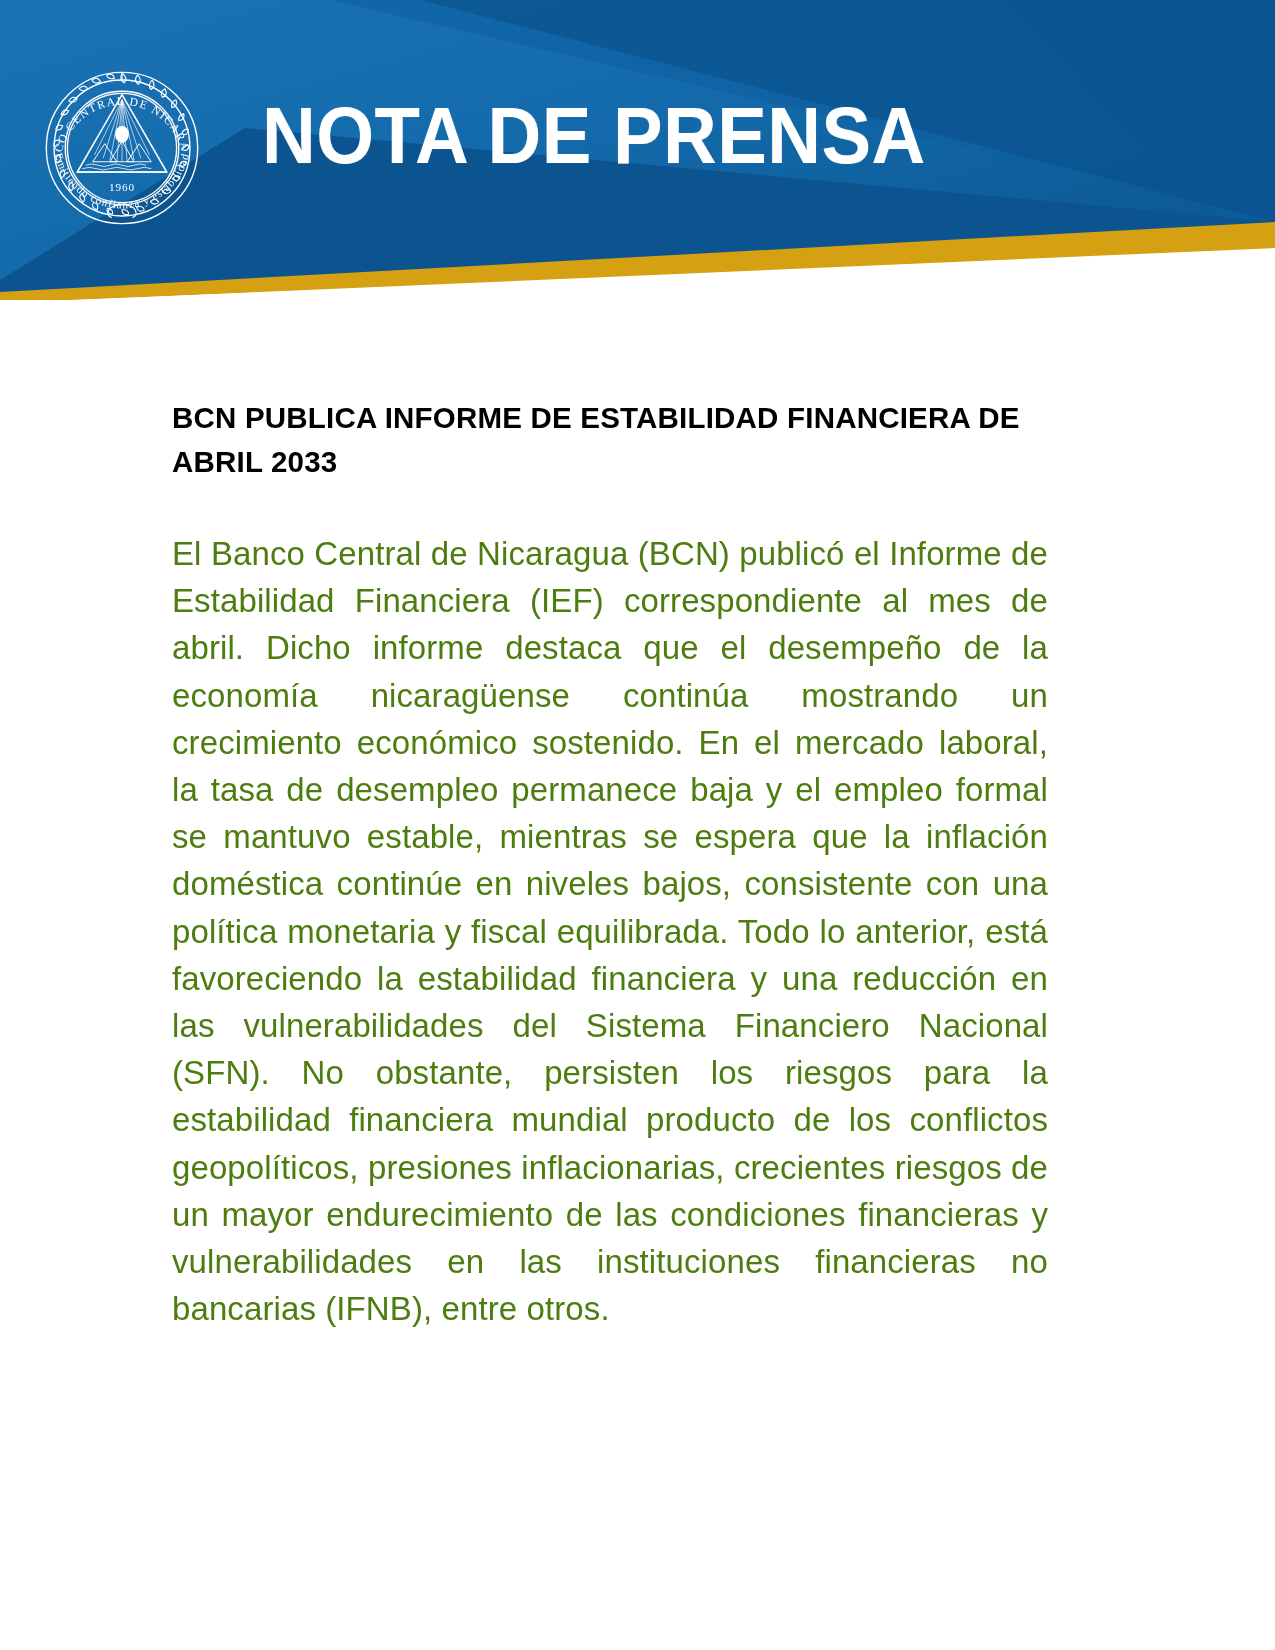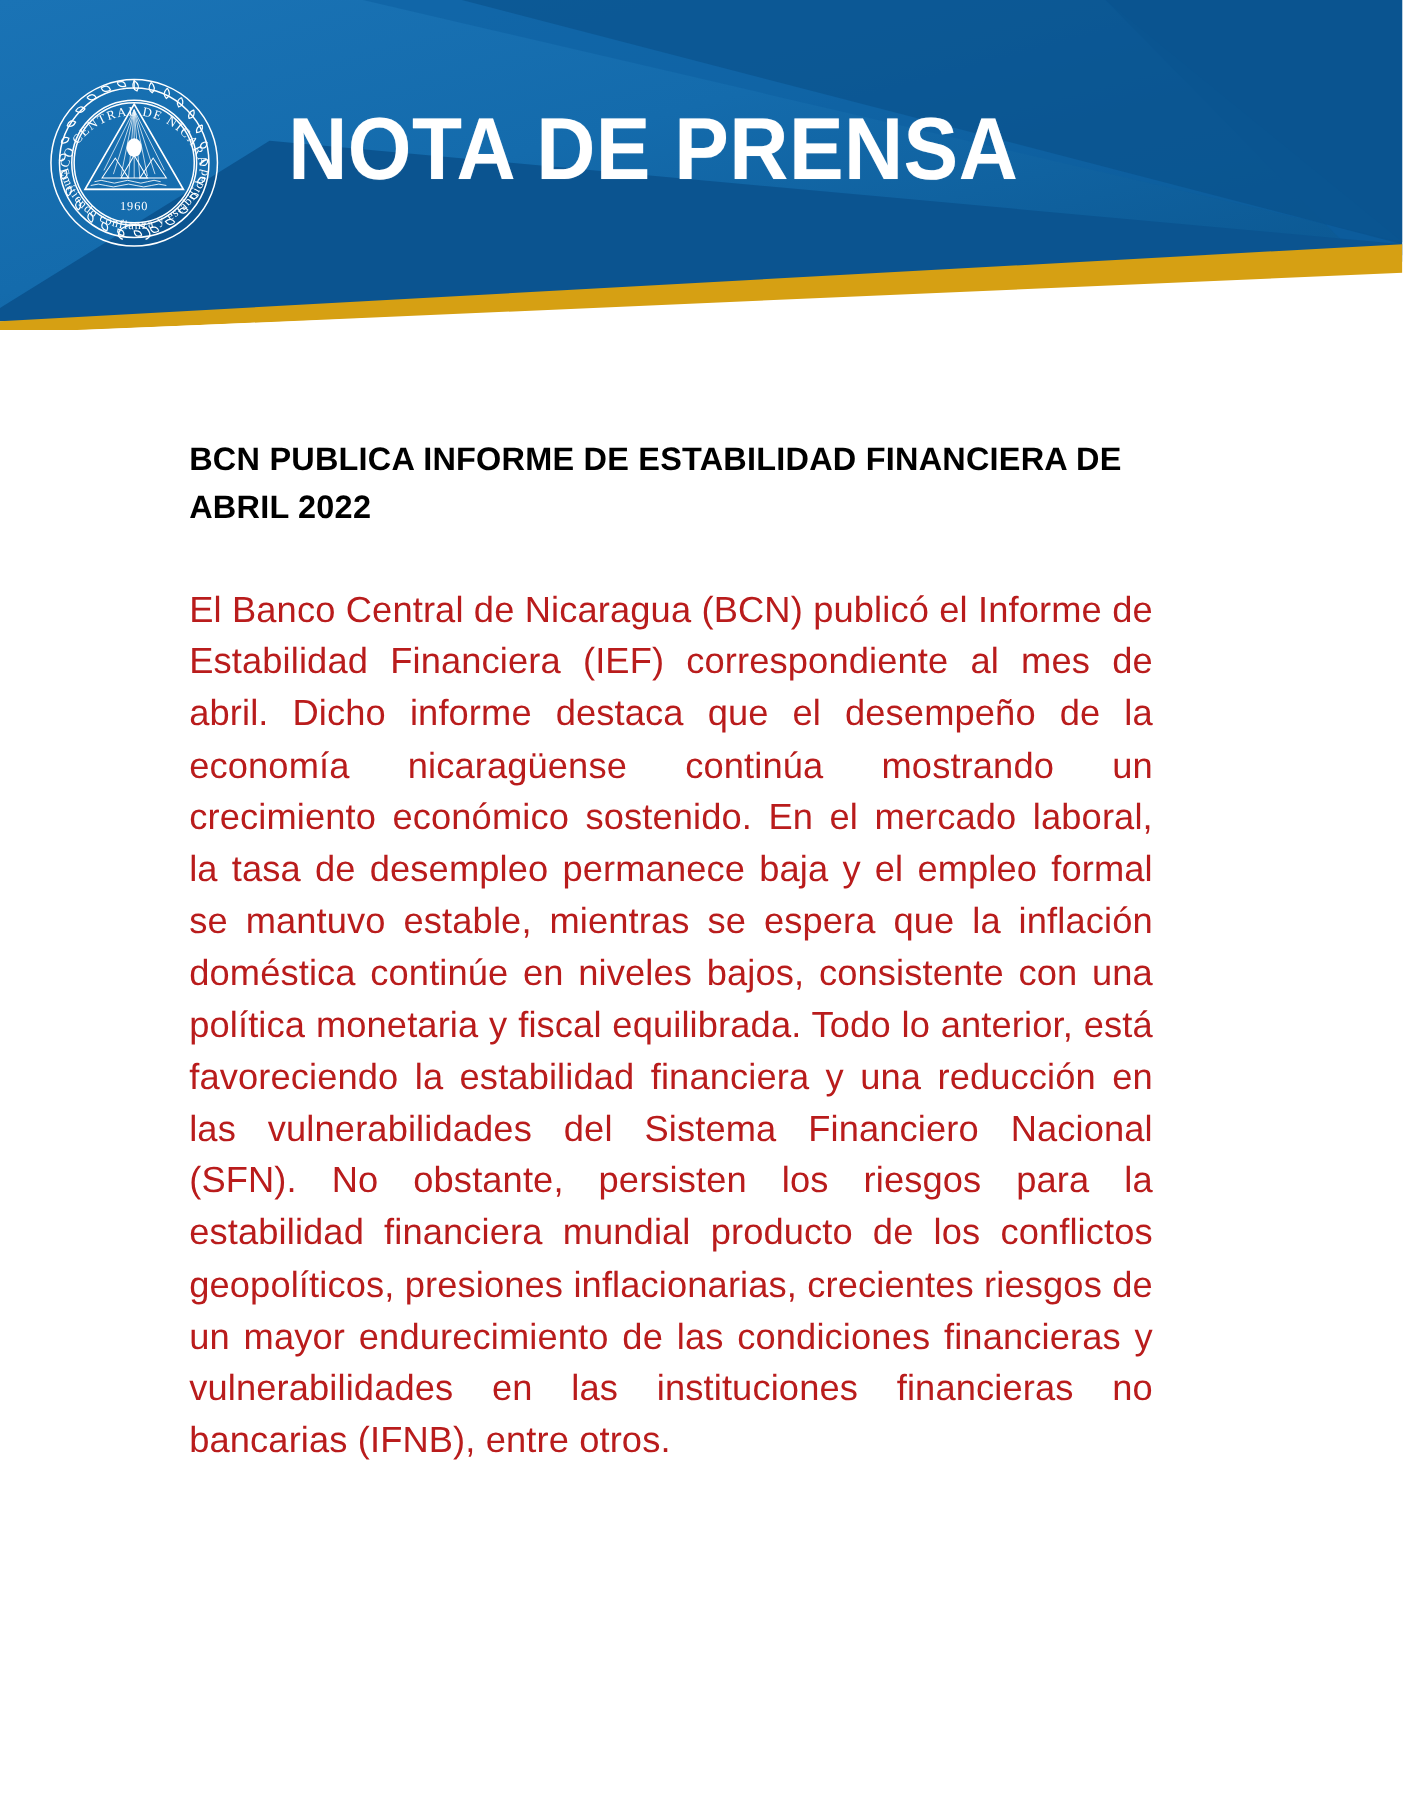--- a/index.html
+++ b/index.html
@@ -79,21 +79,21 @@
     letter-spacing: 0.2px;
     color: #000000;
     margin: 0 0 0 0;
     text-align: left;
   }
   .spacer { height: 46px; }
   .body-text {
     font-family: "Liberation Sans Narrow", "Liberation Sans", sans-serif;
     font-size: 33px;
     line-height: 47.2px;
-    color: #b91c1c;
+    color: #4d7c0f;
     text-align: justify;
     text-justify: inter-word;
     margin: 0;
     font-weight: 400;
     letter-spacing: 0.1px;
     -webkit-font-smoothing: antialiased;
   }
 </style>
 </head>
 <body>
@@ -213,18 +213,18 @@
         <textPath href="#arcBot" startOffset="50%" text-anchor="middle">Emitiendo confianza y estabilidad</textPath>
       </text>
       <text x="100" y="150" font-family="'Liberation Serif', serif" font-size="13" fill="#ffffff" text-anchor="middle" letter-spacing="1">1960</text>
     </svg>
   </div>
 
   <div class="banner-title">NOTA DE PRENSA</div>
 </div>
 
 <main class="content">
-  <h1 class="headline">BCN PUBLICA INFORME DE ESTABILIDAD FINANCIERA DE ABRIL 2022</h1>
+  <h1 class="headline">BCN PUBLICA INFORME DE ESTABILIDAD FINANCIERA DE ABRIL 2033</h1>
 
   <div class="spacer"></div>
 
   <p class="body-text">El Banco Central de Nicaragua (BCN) publicó el Informe de Estabilidad Financiera (IEF) correspondiente al mes de abril. Dicho informe destaca que el desempeño de la economía nicaragüense continúa mostrando un crecimiento económico sostenido. En el mercado laboral, la tasa de desempleo permanece baja y el empleo formal se mantuvo estable, mientras se espera que la inflación doméstica continúe en niveles bajos, consistente con una política monetaria y fiscal equilibrada. Todo lo anterior, está favoreciendo la estabilidad financiera y una reducción en las vulnerabilidades del Sistema Financiero Nacional (SFN). No obstante, persisten los riesgos para la estabilidad financiera mundial producto de los conflictos geopolíticos, presiones inflacionarias, crecientes riesgos de un mayor endurecimiento de las condiciones financieras y vulnerabilidades en las instituciones financieras no bancarias (IFNB), entre otros.</p>
 </main>
 
 </body></html>

